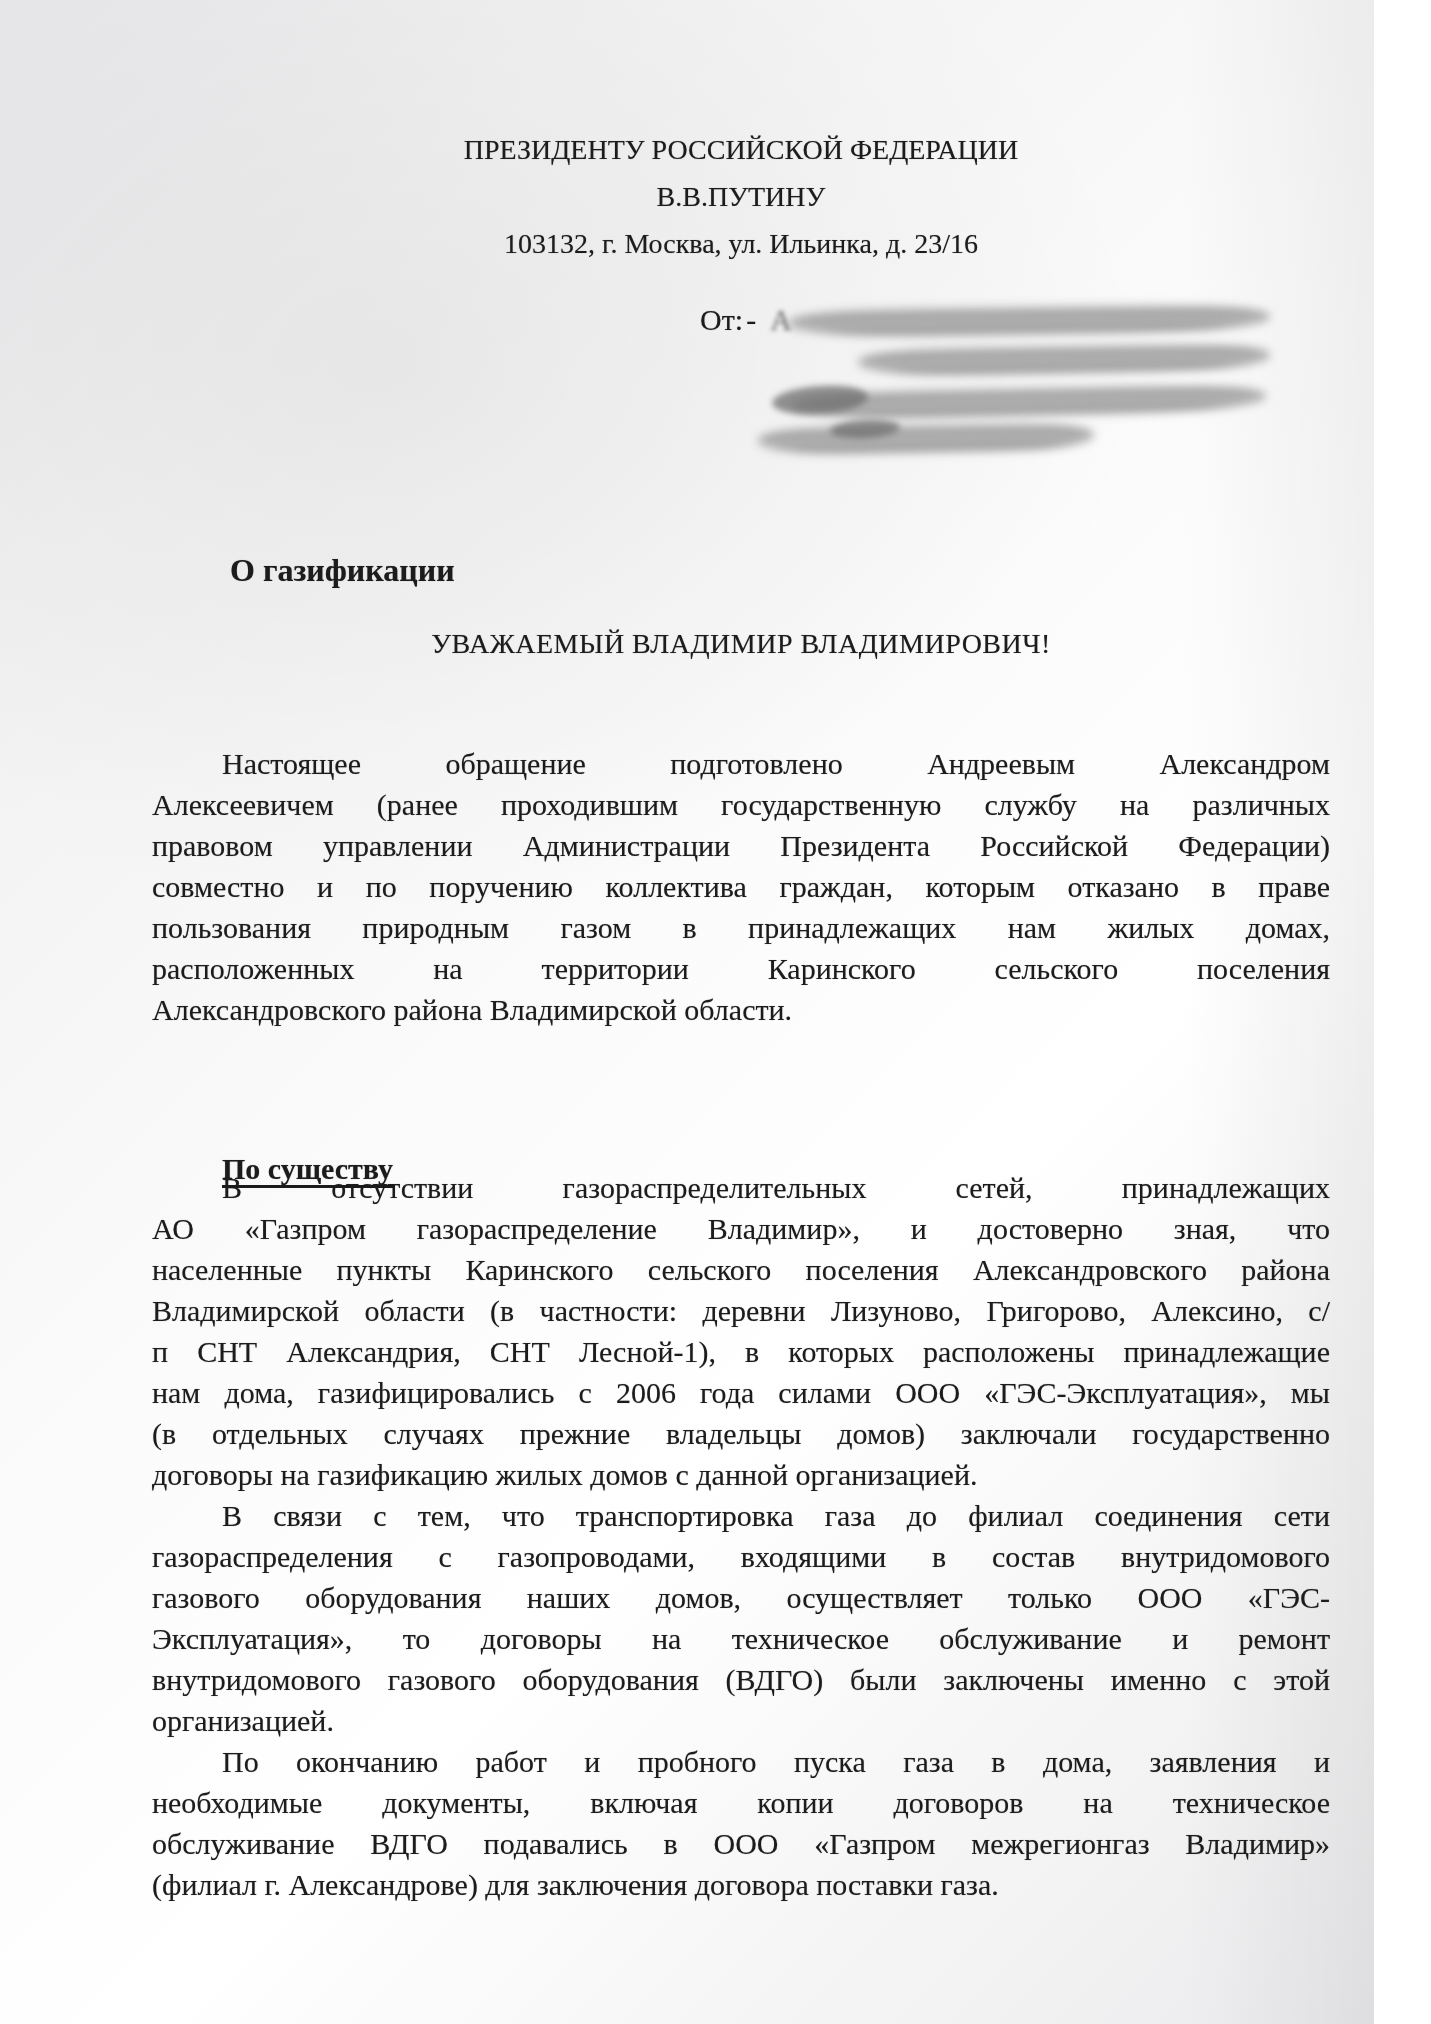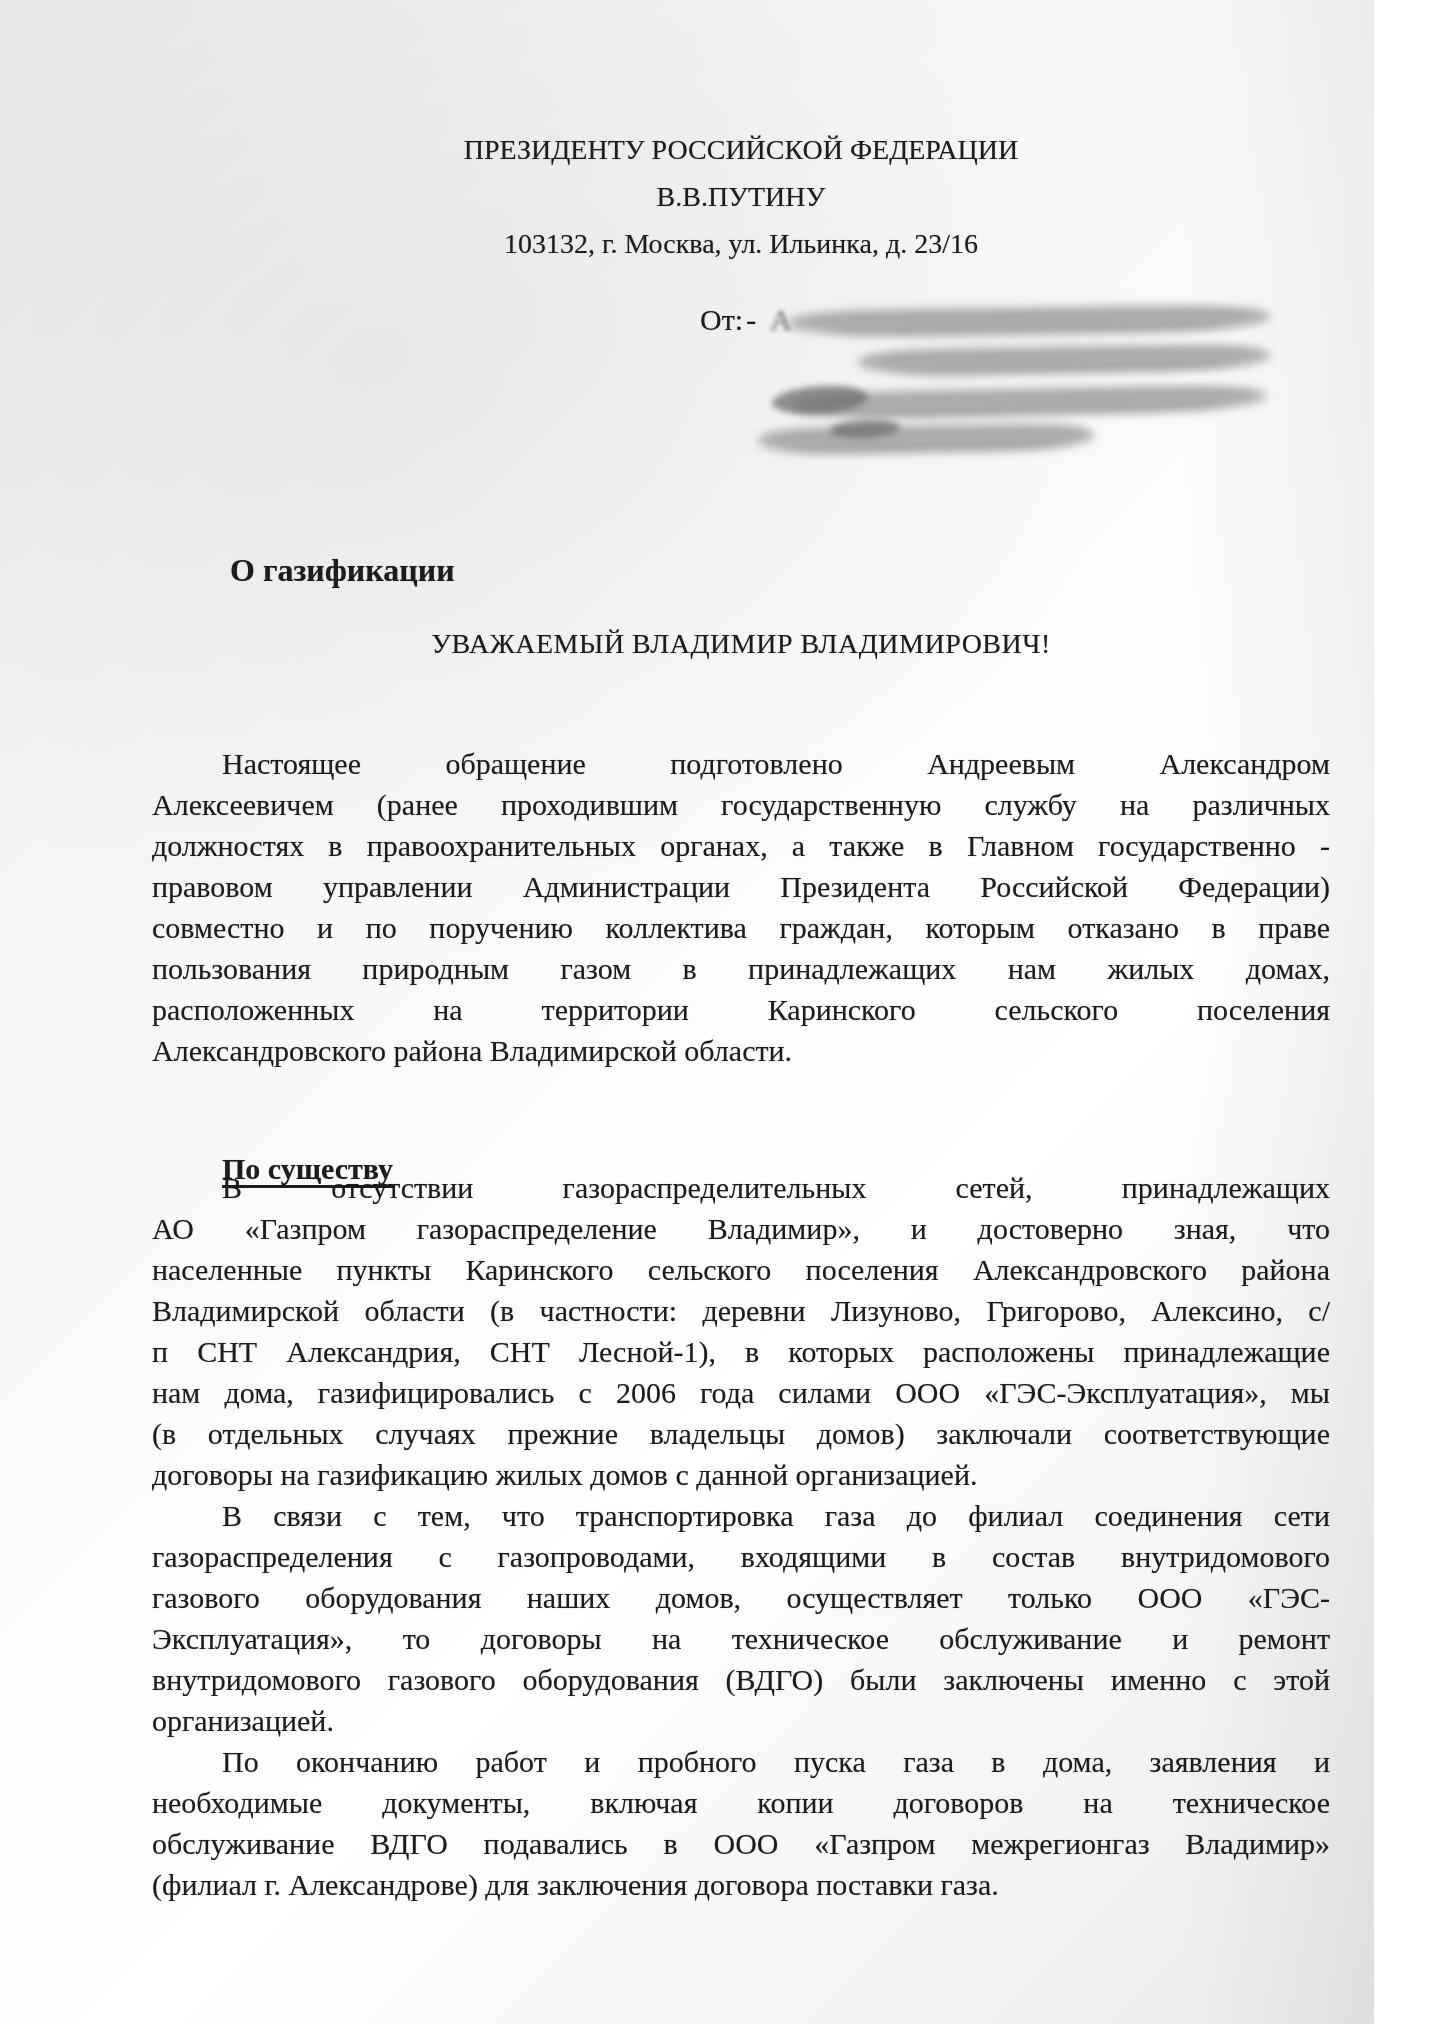--- a/index.html
+++ b/index.html
@@ -86,38 +86,37 @@
   <div class="redact" style="left:758px;top:421px;width:336px;height:34px;transform:rotate(-1deg);"></div>
   <div class="redact-accent" style="left:830px;top:420px;width:70px;height:18px;transform:rotate(-3deg);"></div>
 
   <div class="subject txt">О газификации</div>
 
   <div class="salutation txt">УВАЖАЕМЫЙ ВЛАДИМИР ВЛАДИМИРОВИЧ!</div>
 
   <div class="para p1 txt">
       <div class="line first">Настоящее обращение подготовлено Андреевым Александром</div>
       <div class="line">Алексеевичем (ранее проходившим государственную службу на различных</div>
-      <div class="line">должностях в правоохранительных органах, а также в Главном государственно -</div>
       <div class="line">правовом управлении Администрации Президента Российской Федерации)</div>
       <div class="line">совместно и по поручению коллектива граждан, которым отказано в праве</div>
       <div class="line">пользования природным газом в принадлежащих нам жилых домах,</div>
       <div class="line">расположенных на территории Каринского сельского поселения</div>
       <div class="line plast">Александровского района Владимирской области.</div>
     </div>
 
   <div class="heading txt">По существу</div>
 
   <div class="para pflow txt">
       <div class="line first">В отсутствии газораспределительных сетей, принадлежащих</div>
       <div class="line">АО «Газпром газораспределение Владимир», и достоверно зная, что</div>
       <div class="line">населенные пункты Каринского сельского поселения Александровского района</div>
       <div class="line">Владимирской области (в частности: деревни Лизуново, Григорово, Алексино, с/</div>
       <div class="line">п СНТ Александрия, СНТ Лесной-1), в которых расположены принадлежащие</div>
       <div class="line">нам дома, газифицировались с 2006 года силами ООО «ГЭС-Эксплуатация», мы</div>
-      <div class="line">(в отдельных случаях прежние владельцы домов) заключали соответствующие</div>
+      <div class="line">(в отдельных случаях прежние владельцы домов) заключали государственно</div>
       <div class="line plast">договоры на газификацию жилых домов с данной организацией.</div>
       <div class="line first">В связи с тем, что транспортировка газа до филиал соединения сети</div>
       <div class="line">газораспределения с газопроводами, входящими в состав внутридомового</div>
       <div class="line">газового оборудования наших домов, осуществляет только ООО «ГЭС-</div>
       <div class="line">Эксплуатация», то договоры на техническое обслуживание и ремонт</div>
       <div class="line">внутридомового газового оборудования (ВДГО) были заключены именно с этой</div>
       <div class="line plast">организацией.</div>
       <div class="line first">По окончанию работ и пробного пуска газа в дома, заявления и</div>
       <div class="line">необходимые документы, включая копии договоров на техническое</div>
       <div class="line">обслуживание ВДГО подавались в ООО «Газпром межрегионгаз Владимир»</div>

